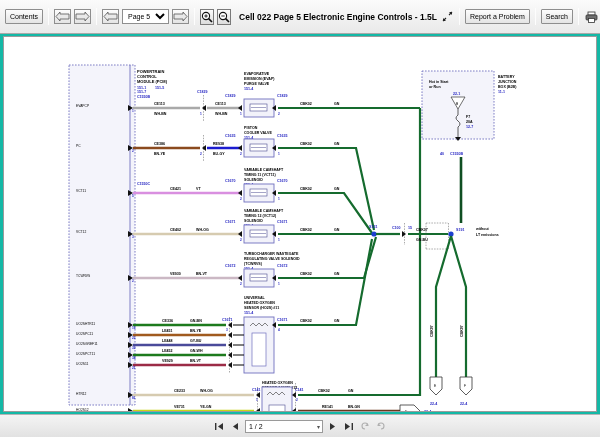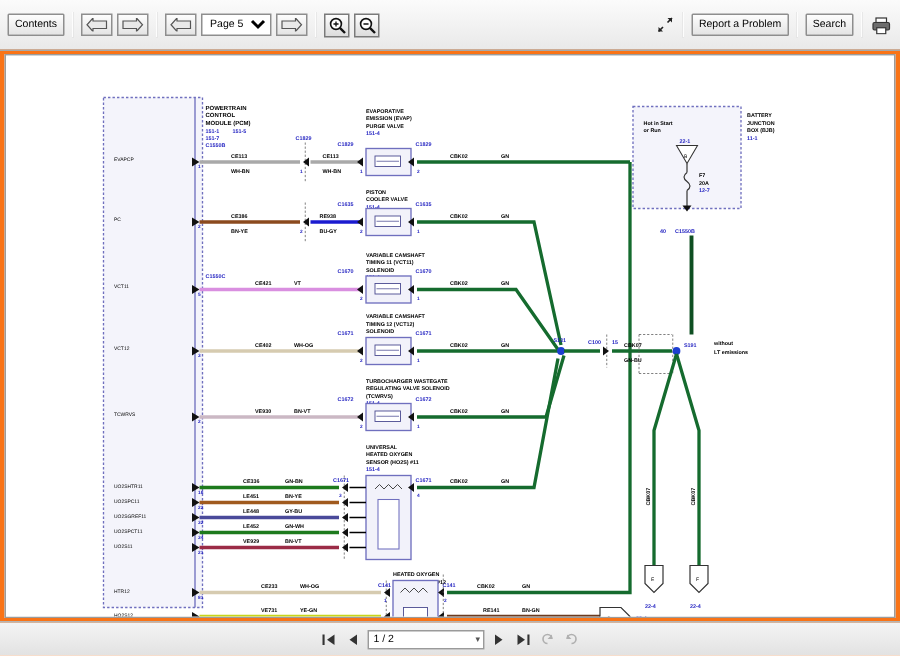--- a/index.html
+++ b/index.html
@@ -6,21 +6,21 @@
   html, body {
     margin: 0; padding: 0;
     width: 600px; height: 437px;
     background: #ffffff;
     font-family: "Liberation Sans", sans-serif;
     overflow: hidden;
   }
   #app {
     position: relative;
     width: 600px; height: 437px;
-    background: #f97316;
+    background: #14b8a6;
   }
 
   
   .toolbar {
     position: absolute; left: 0; top: 0;
     width: 600px; height: 34px;
     background: linear-gradient(#fbfbfb, #e9e9e9);
     border-bottom: 1px solid #a8a8a8;
     display: flex; align-items: center;
     padding: 0 5px;
@@ -165,20 +165,21 @@
       </svg>
     </span>
     <span class="mag-btn">
       <svg width="12" height="12" viewBox="0 0 12 12">
         <circle cx="5" cy="5" r="3.6" fill="#fff" stroke="#111" stroke-width="1.1"></circle>
         <line x1="7.6" y1="7.6" x2="11" y2="11" stroke="#111" stroke-width="1.6"></line>
         <line x1="3.3" y1="5" x2="6.7" y2="5" stroke="#111" stroke-width="0.9"></line>
       </svg>
     </span>
 
+    <span class="doc-title">Cell 022 Page 5 Electronic Engine Controls - 1.5L</span>
 
     <span class="tb-right">
       <span class="expand-icon">
         <svg width="12" height="12" viewBox="0 0 12 12">
           <path d="M2 10 L5 7 M11 1 L8 4" stroke="#222" stroke-width="1.1" fill="none"></path>
           <path d="M8 1 L11 1 L11 4 Z" fill="#222"></path>
           <path d="M5 10 L2 10 L2 7 Z" fill="#222"></path>
         </svg>
       </span>
       <span class="sep"></span>

